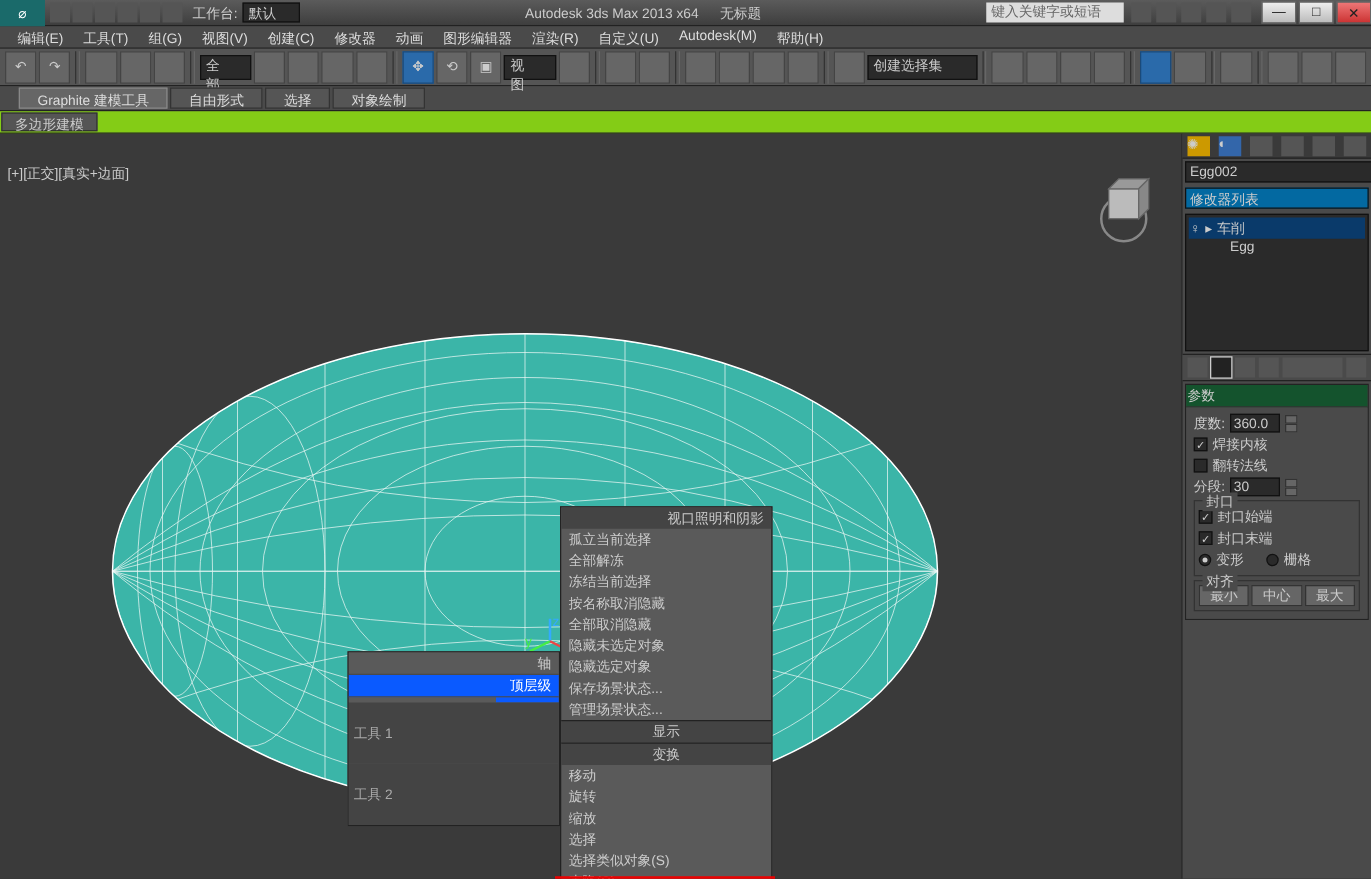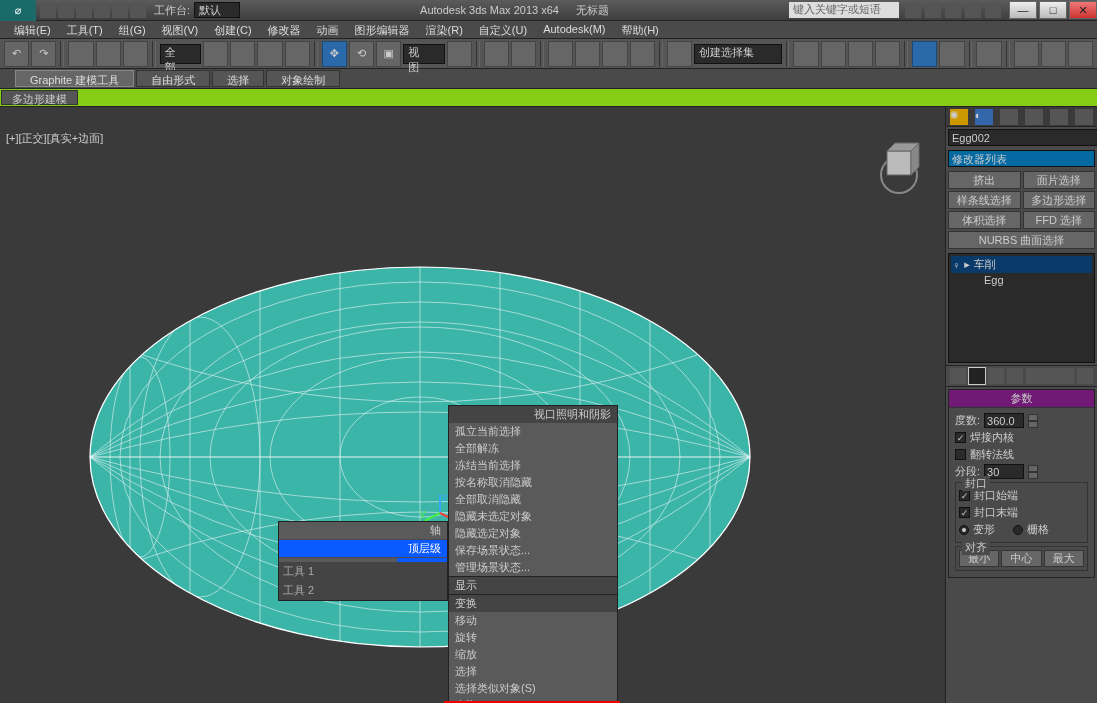--- a/index.html
+++ b/index.html
@@ -32,42 +32,42 @@
 .ribbon2 span { padding:1px 10px; background:#555; border:1px solid #333; margin:1px;}
 .main { display:flex; height:calc(703px - 107px);}
 .viewport { flex:1; background:#3a3a3a; position:relative;}
 .vp-label { position:absolute; top:4px; left:6px; color:#ccc;margin-top:20px;}
 .viewcube { position:absolute; top:28px; right:16px; width:60px; height:60px;}
 .egg { position:absolute; left:80px; top:140px; width:680px; height:420px;}
 .quad-left { position:absolute; left:278px; top:414px; width:170px; background:#5a5a5a; border:1px solid #222;}
 .quad-left .ql-item { padding:1px 6px; text-align:right; background:#5a5a5a; border-bottom:1px solid #4a4a4a;}
 .quad-left .ql-item.hl { background:#0a5aff; color:#fff;}
 .quad-left .ql-spacer { height:4px; background:linear-gradient(90deg,#5a5a5a 70%,#0a5aff 70%);}
-.quad-left .ql-label { padding:2px 4px; background:#444; color:#aaa;}
+.quad-left .ql-label { padding:17px 4px; background:#444; color:#aaa;}
 .ctx-menu { position:absolute; left:448px; top:298px; width:170px; background:#5a5a5a; border:1px solid #222;}
 .ctx-item { padding:1px 6px; color:#ccc; white-space:nowrap;}
 .ctx-item.hdr { background:#444; text-align:right;}
-.ctx-item.hdr2 { background:#444; text-align:left; border-top:1px solid #222;}
+.ctx-item.hdr2 { background:#444; text-align:center; border-top:1px solid #222;}
 .redbox { position:absolute; border:3px solid #e00; pointer-events:none;}
 .side { width:152px; background:#4a4a4a; border-left:1px solid #222; display:flex; flex-direction:column;}
 .side-icons { height:20px; background:#3a3a3a; display:flex; justify-content:space-around; align-items:center; border-bottom:1px solid #222;}
 .side-icons span { width:18px; height:16px; background:#555;}
 .obj-name { display:flex; margin:2px;}
 .obj-name input { flex:1; background:#2a2a2a; border:1px solid #111; color:#ccc; padding:1px 3px; height:17px;}
 .mod-list { margin:2px; background:#0369a1; border:1px solid #111; color:#ccc; padding:1px 3px; height:17px;}
 .btn-grid { display:flex; flex-wrap:wrap; gap:2px; padding:2px;}
 .btn-grid button { flex:1 1 46%; background:#666; border:1px solid #333; color:#ccc; padding:1px 2px; height:18px;}
 .btn-wide { width:100%!important; flex:1 1 100%!important;}
 .stack { margin:2px; background:#2a2a2a; border:1px solid #111; height:110px; padding:2px;}
 .stack-row { display:flex; align-items:center; gap:4px; padding:1px;}
 .stack-row.hl { background:#0a3a6a;}
 .stack-icons { height:22px; background:#4a4a4a; display:flex; align-items:center; gap:3px; padding:0 4px; border-top:1px solid #222; border-bottom:1px solid #222;}
 .stack-icons span { width:16px; height:16px; background:#555;}
 .rollout { margin:2px; border:1px solid #222;}
-.rollout-hdr { background:#701a75; text-align:center; padding:1px; border-bottom:1px solid #333;}
+.rollout-hdr { background:#14532d; text-align:left; padding:1px; border-bottom:1px solid #333;}
 .rollout-body { padding:3px 6px; background:#4a4a4a;}
 .param-row { display:flex; align-items:center; gap:4px; margin:2px 0;}
 .param-row label { flex:0 0 auto;}
 .spinner { background:#2a2a2a; border:1px solid #111; color:#ccc; padding:0 2px; width:40px; height:15px;}
 .spin-btns { display:flex; flex-direction:column;}
 .spin-btns span { width:10px; height:7px; background:#666; border:1px solid #333;}
 .chk { width:11px; height:11px; background:#2a2a2a; border:1px solid #111; display:inline-flex; align-items:center; justify-content:center; color:#ccc; font-size:9px;}
 .fieldset { border:1px solid #333; padding:3px; margin:3px 0; position:relative;}
 .fieldset .legend { position:absolute; top:-7px; left:6px; background:#4a4a4a; padding:0 3px;}
 .radio { width:10px; height:10px; border-radius:50%; background:#2a2a2a; border:1px solid #111; display:inline-flex; align-items:center; justify-content:center;}
@@ -287,29 +287,20 @@
       <span></span>
       <span></span>
       <span></span>
       <span></span>
     </div>
     <div class="obj-name">
       <input value="Egg002" style="">
 
     </div>
     <div class="mod-list">修改器列表</div>
-    <div class="btn-grid">
-      <button>挤出</button>
-      <button>面片选择</button>
-      <button>样条线选择</button>
-      <button>多边形选择</button>
-      <button>体积选择</button>
-      <button>FFD 选择</button>
-      <button class="btn-wide">NURBS 曲面选择</button>
-    </div>
     <div class="stack">
       <div class="stack-row hl">
           <span>♀</span>
           <span>▸</span>
           <span>车削</span>
         </div>
       <div class="stack-row">
           <span style="width:28px"></span>
           <span>Egg</span>
         </div>

